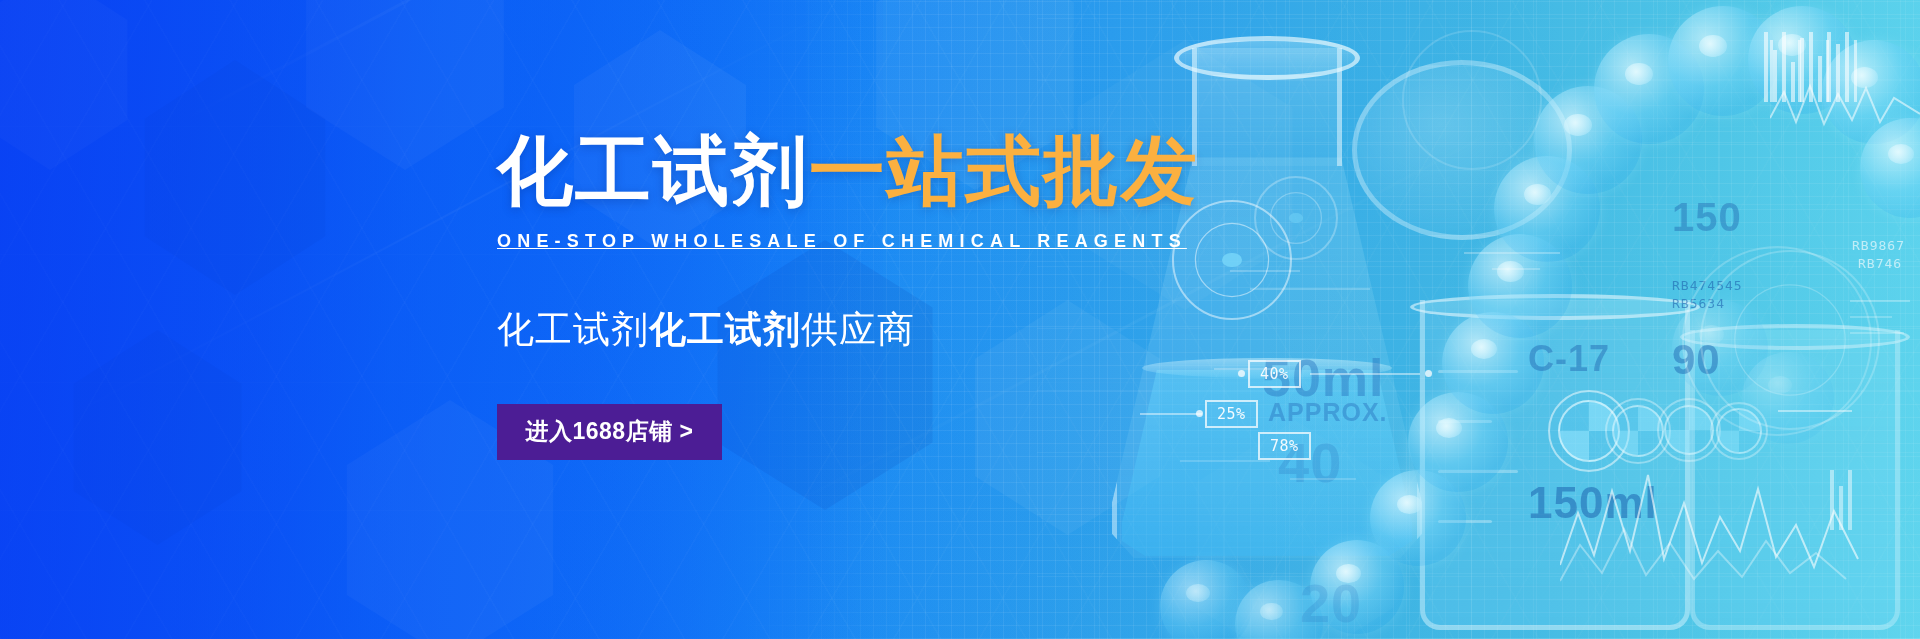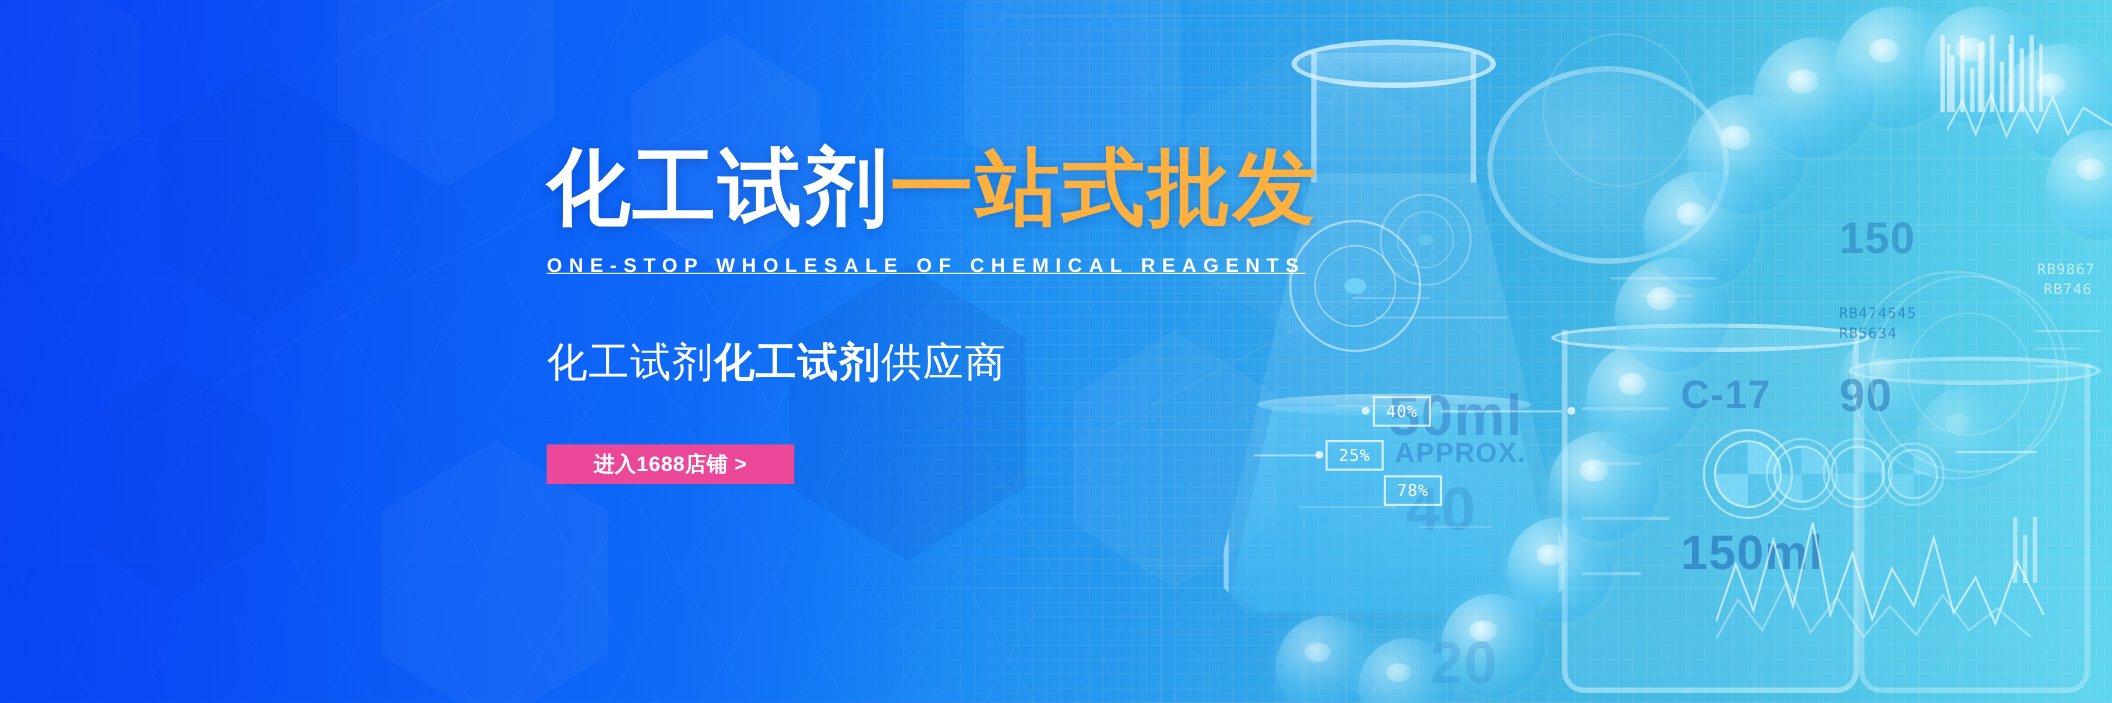--- a/index.html
+++ b/index.html
@@ -275,26 +275,26 @@
   .tagline-en{
     margin-top:13px;
     color:#ffffff;
     font-size:15.5px;
     font-weight:700;
     letter-spacing:1.45px;
     white-space:nowrap;
   }
   .cta{
     margin-top:53px;
-    width:225px;height:36px;
-    background:#ec4899;
+    width:225px;height:56px;
+    background:#4c1d95;
     border:0;
     display:flex;align-items:center;justify-content:center;
     color:#ffffff;
-    font-size:19px;
+    font-size:23px;
     font-weight:700;
     letter-spacing:.5px;
     cursor:pointer;
     font-family:"Liberation Sans","DejaVu Sans",sans-serif;
     white-space:nowrap;
   }
 </style>
 </head>
 <body>
 

